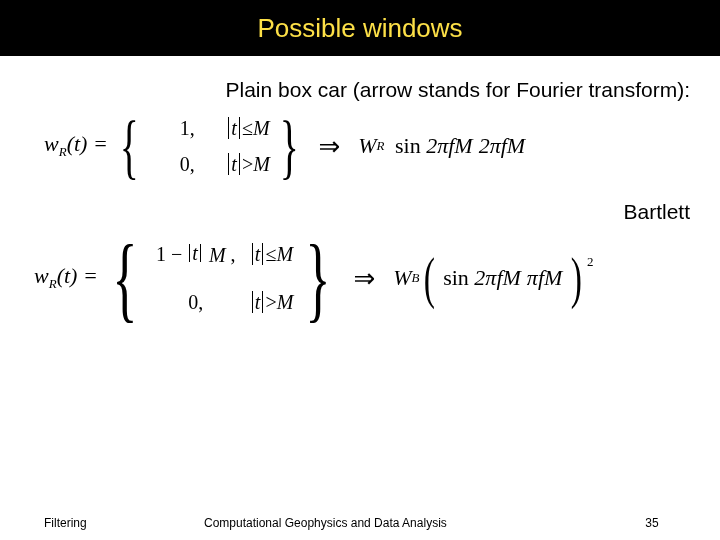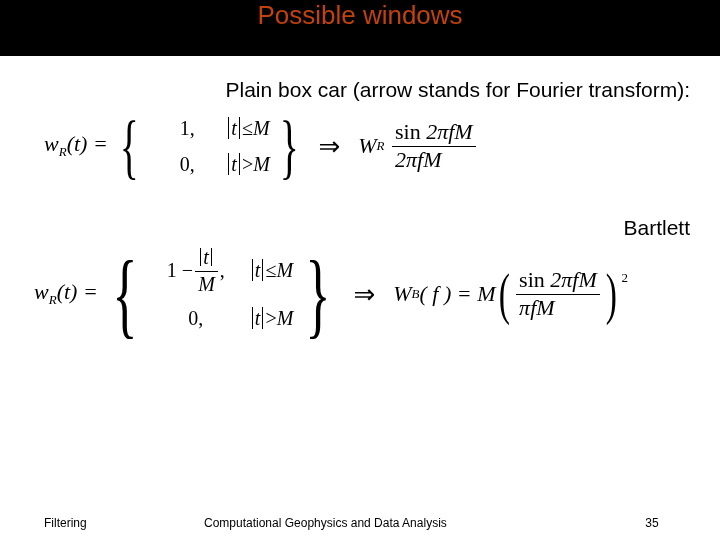--- a/index.html
+++ b/index.html
@@ -1,18 +1,18 @@
 <!DOCTYPE html>
 <html><head>
 <meta charset="utf-8">
 <style>
   * { margin: 0; padding: 0; box-sizing: border-box; }
   html, body { width: 720px; height: 540px; font-family: Arial, Helvetica, sans-serif; background: #fff; color: #000; }
   .slide { width: 720px; height: 540px; position: relative; }
-  .titlebar { width: 100%; height: 56px; background: #000; color: #c2410c; display: flex; align-items: flex-start; justify-content: center; }
+  .titlebar { width: 100%; height: 56px; background: #000; color: #fde047; display: flex; align-items: center; justify-content: center; }
   .titlebar h1 { font-size: 26px; font-weight: normal; }
   .body { padding: 14px 30px 0 30px; }
   .intro { font-size: 21px; margin: 8px 0 6px 12px; text-align: right; }
   .eqrow { display: flex; align-items: center; justify-content: flex-start; margin: 8px 0 4px 0; }
   .eqrow.second { margin-top: 6px; }
   .lhs { font-family: 'Times New Roman', Times, serif; font-style: italic; font-size: 22px; padding: 0 2px 0 14px; white-space: nowrap; }
   .sub { font-size: 13px; font-style: italic; vertical-align: sub; }
   .brace { font-family: 'Times New Roman', Times, serif; display: flex; align-items: stretch; }
   .brace-sym { font-size: 72px; line-height: 72px; padding: 0 2px; font-style: normal; transform: scaleX(0.55); }
   .brace-sym.tall { font-size: 96px; line-height: 96px; }
@@ -21,21 +21,21 @@
   .cases.tall .row { height: 44px; }
   .cases .val { width: 78px; text-align: center; white-space: nowrap; }
   .cases.tall .val { width: 92px; }
   .cases .cond { font-family: 'Times New Roman', Times, serif; display: flex; align-items: center; }
   .abs { display: inline-flex; align-items: center; }
   .abs::before, .abs::after { content: ""; display: inline-block; width: 1px; height: 22px; background: #000; margin: 0 2px; }
   .abs.small::before, .abs.small::after { height: 18px; }
   .it { font-style: italic; }
   .arrow { font-family: 'Times New Roman', Times, serif; font-size: 26px; padding: 0 18px 0 10px; font-style: normal; }
   .rhs { font-family: 'Times New Roman', Times, serif; font-size: 22px; font-style: italic; white-space: nowrap; display: flex; align-items: center; }
-  .frac { display: inline-flex; flex-direction: column; align-items: flex-start; vertical-align: middle; font-style: normal; margin: 0 2px; }
+  .frac { display: inline-flex; flex-direction: row; align-items: flex-end; vertical-align: middle; font-style: normal; margin: 0 2px; }
   .frac .num, .frac .den { padding: 1px 3px; font-style: italic; line-height: 1.1; }
   .frac .bar { width: 100%; height: 1px; background: #000; }
   .paren { display: inline-flex; align-items: center; }
   .paren::before { content: "("; }
   .paren::after { content: ")"; }
   .paren.big::before, .paren.big::after { font-size: 56px; font-style: normal; transform: scaleX(0.6); line-height: 56px; }
   .sup2 { font-size: 13px; vertical-align: super; font-style: normal; margin-left: 1px; align-self: flex-start; margin-top: 4px; }
   .upright { font-style: normal; }
   .footer { position: absolute; bottom: 10px; left: 0; width: 100%; display: flex; justify-content: space-between; align-items: flex-end; padding: 0 16px; font-size: 12px; margin-left: 28px; }
   .footer .left { width: 160px; text-align: left; }
@@ -89,21 +89,21 @@
     <span class="rhs">
       <span class="it">W</span><span class="sub">R</span>&nbsp;
       <span class="frac">
         <span class="num"><span class="upright">sin </span>2<span class="pi">π</span><span class="it">fM</span></span>
         <span class="bar"></span>
         <span class="den">2<span class="pi">π</span><span class="it">fM</span></span>
       </span>
     </span>
   </div>
 
-  <p class="intro" style="margin-top:34px">Bartlett</p>
+  <p class="intro" style="margin-top:18px">Bartlett</p>
 
   <div class="eqrow second">
     <span class="lhs" style="padding-left:4px">
       <span>w</span><span class="sub">R</span><span>(t) =</span>
     </span>
     <span class="brace">
       <span class="brace-sym tall">{</span>
       <span class="cases tall">
         <span class="row">
           <span class="val" style="display:flex;align-items:center;justify-content:center">
@@ -135,21 +135,20 @@
                 <span class="it">M</span>
               </span>
         </span>
       </span>
       <span class="brace-sym tall">}</span>
     </span>
     <span class="arrow">⇒</span>
     <span class="rhs">
       <span class="it">W</span>
           <span class="sub">B</span>
-          <span class="it">( f ) = M</span>
       <span class="paren big">
         <span class="frac">
           <span class="num"><span class="upright">sin </span>2<span class="pi">π</span><span class="it">fM</span></span>
           <span class="bar"></span>
           <span class="den"><span class="pi">π</span><span class="it">fM</span></span>
         </span>
       </span>
           <span class="sup2">2</span>
     </span>
   </div>

